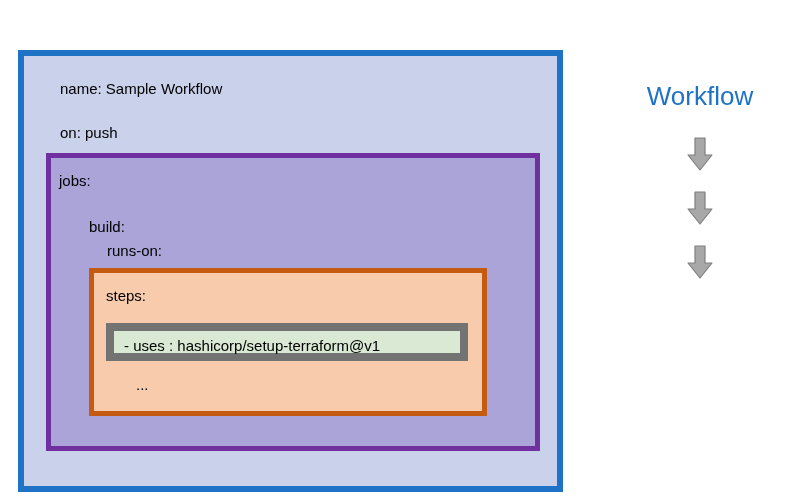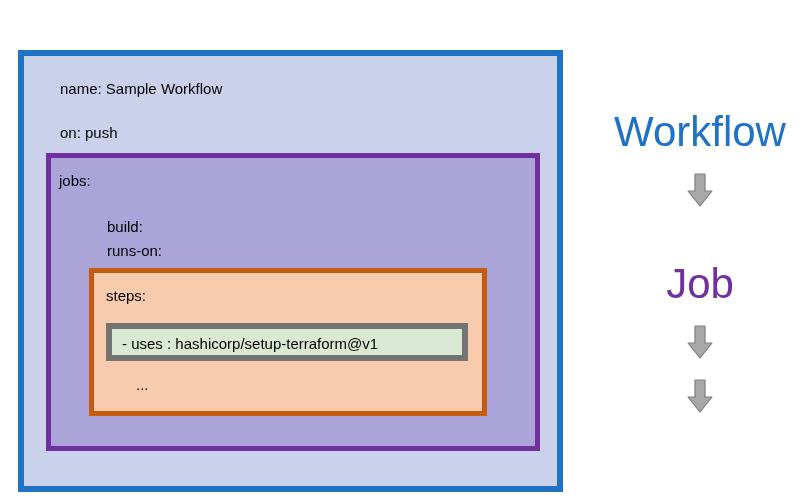--- a/index.html
+++ b/index.html
@@ -34,35 +34,35 @@
   .on-line   { left: 36px; top: 68px; }
 
   .jobs-box {
     left: 22px; top: 97px;
     width: 494px; height: 298px;
     border: 5px solid #7030a0;
     background: #aaa4d8;
     text-decoration: underline;
   }
   .jobs-label    { left: 8px;  top: 14px; }
-  .build-label   { left: 56px; top: 60px; }
+  .build-label   { left: 38px; top: 60px; }
   .runs-on-label { left: 56px; top: 84px; }
 
   .steps-box {
     left: 38px; top: 110px;
     width: 398px; height: 148px;
     border: 5px solid #c55a11;
     background: #f8cbad;
   }
   .steps-label { left: 12px; top: 14px; }
 
   .action-box {
     left: 12px; top: 50px;
     width: 362px; height: 38px;
-    border: 6px solid #737373;
+    border: 8px solid #737373;
     background: #d9e9d3;
   }
   .uses-line {
     position: absolute;
     left: 10px; top: 0;
     line-height: 30px;
     font-size: 15px;
     color: #000;
     white-space: nowrap;
   }
@@ -72,25 +72,24 @@
   .legend {
     position: absolute;
     left: 600px; top: 75px;
     width: 200px;
     display: flex;
     flex-direction: column;
     align-items: center;
     gap: 20px;
   }
   .legend-label {
-    font-size: 42px;
+    font-size: 26px;
     font-weight: 500;
     line-height: 42px;
     height: 42px;
-    margin-top: 36px;
   }
   .lbl-workflow { color: #1e73c6; }
   .lbl-job      { color: #7030a0; }
   .lbl-step     { color: #c55a11; }
   .lbl-action   { color: #21a53d; }
   .arrow { display: block; }
 </style>
 </head>
 <body>
 
@@ -117,21 +116,20 @@
     </div>
   </div>
 
   <div class="legend">
     <div class="legend-label lbl-workflow">Workflow</div>
 
     <svg class="arrow" width="26" height="34" viewBox="0 0 26 34">
       <polygon points="8,1 18,1 18,18 25,18 13,33 1,18 8,18" fill="#a8a8a8" stroke="#7f7f7f" stroke-width="1.2" stroke-linejoin="round"></polygon>
     </svg>
 
-    <div class="legend-label lbl-job">Job</div>
 
     <svg class="arrow" width="26" height="34" viewBox="0 0 26 34">
       <polygon points="8,1 18,1 18,18 25,18 13,33 1,18 8,18" fill="#a8a8a8" stroke="#7f7f7f" stroke-width="1.2" stroke-linejoin="round"></polygon>
     </svg>
 
 
     <svg class="arrow" width="26" height="34" viewBox="0 0 26 34">
       <polygon points="8,1 18,1 18,18 25,18 13,33 1,18 8,18" fill="#a8a8a8" stroke="#7f7f7f" stroke-width="1.2" stroke-linejoin="round"></polygon>
     </svg>
 

